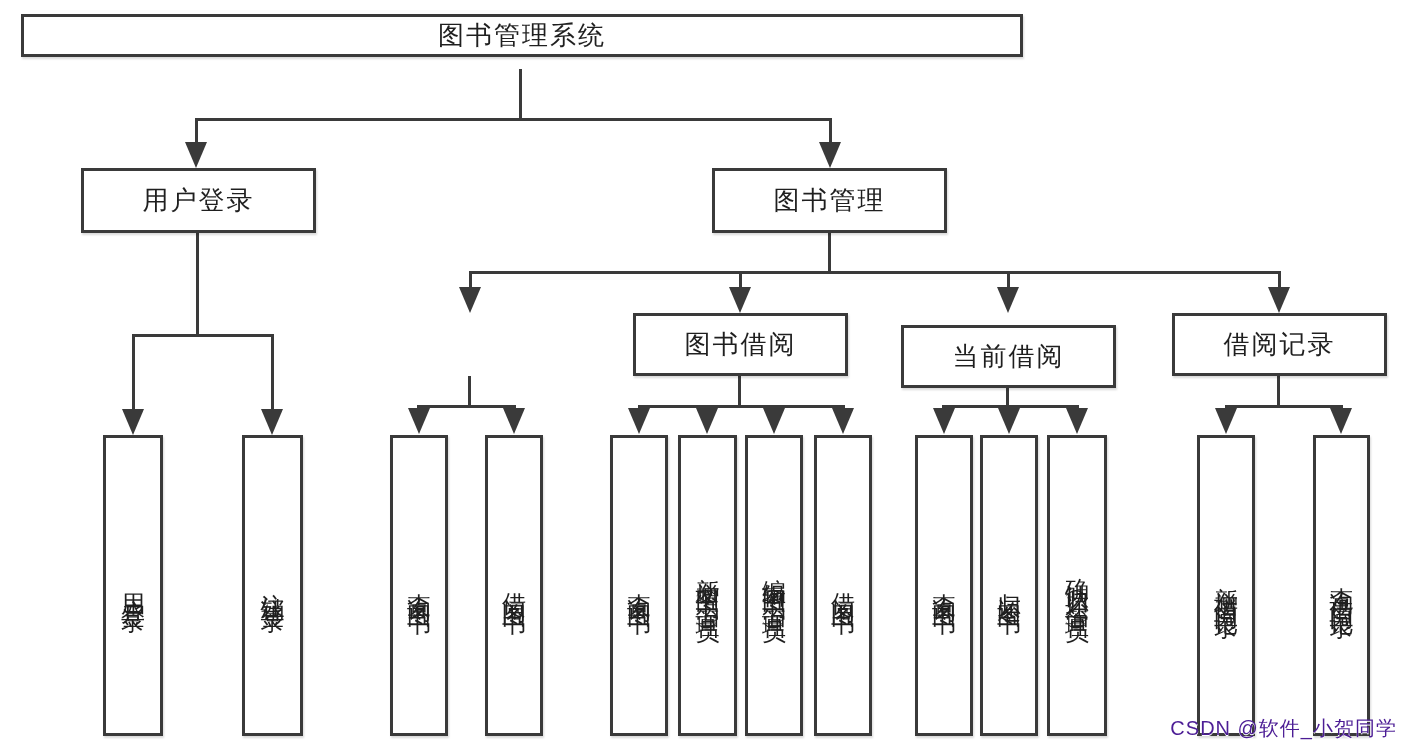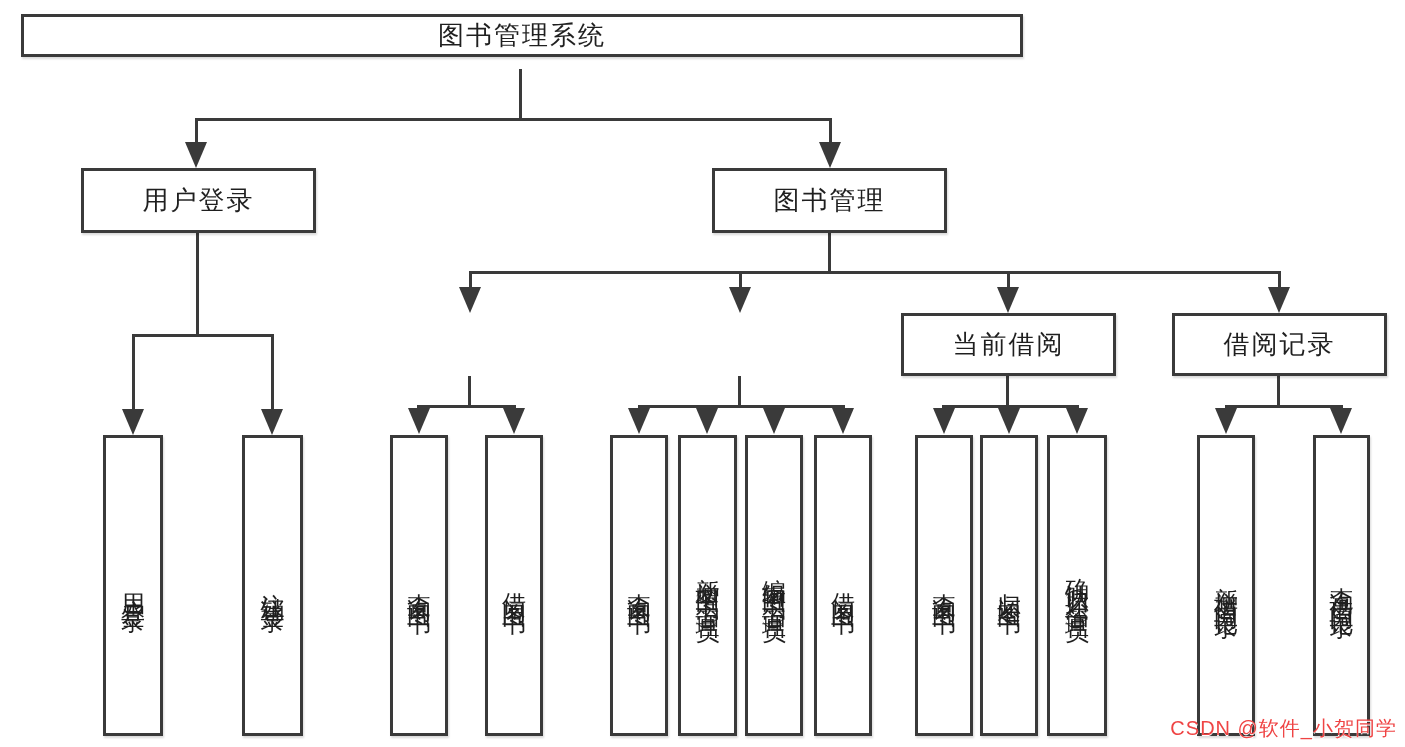--- a/index.html
+++ b/index.html
@@ -17,21 +17,21 @@
     writing-mode:vertical-rl; text-orientation:mixed;
     font-size:24px; letter-spacing:6px; white-space:nowrap; color:#1f1f1f;
   }
   .hline, .vline { position:absolute; background:#3a3a3a; }
   .arrow {
     position:absolute; width:0; height:0;
     border-left:11px solid transparent; border-right:11px solid transparent;
     border-top:26px solid #3a3a3a;
   }
   .watermark {
-    position:absolute; right:8px; bottom:5px; font-size:20px; color:#ef4444;
+    position:absolute; right:8px; bottom:5px; font-size:20px; color:#4c1d95;
     text-shadow:0 1px 0 #ffffff; letter-spacing:1px; white-space:nowrap;
   }
 </style>
 </head>
 <body>
 
 <div class="canvas">
 
   <div class="vline" style="left:519px; top:69px; width:3px; height:51px;"></div>
   <div class="hline" style="left:195px; top:118px; width:637px; height:3px;"></div>
@@ -85,21 +85,24 @@
     <span class="hlabel">图书管理系统</span>
   </div>
 
   <div class="box" style="left:81px; top:168px; width:235px; height:65px;">
     <span class="hlabel">用户登录</span>
   </div>
   <div class="box" style="left:712px; top:168px; width:235px; height:65px;">
     <span class="hlabel">图书管理</span>
   </div>
 
-  <div class="box" style="left:901px; top:313px; width:215px; height:63px;">
+  <div class="box" style="left:633px; top:313px; width:215px; height:63px;">
+    <span class="hlabel">图书借阅</span>
+  </div>
+  <div class="box" style="left:901px; top:325px; width:215px; height:63px;">
     <span class="hlabel">当前借阅</span>
   </div>
   <div class="box" style="left:1172px; top:313px; width:215px; height:63px;">
     <span class="hlabel">借阅记录</span>
   </div>
 
   <div class="box" style="left:103px; top:435px; width:60px; height:301px;">
     <span class="vlabel">用户登录</span>
   </div>
   <div class="box" style="left:242px; top:435px; width:61px; height:301px;">

